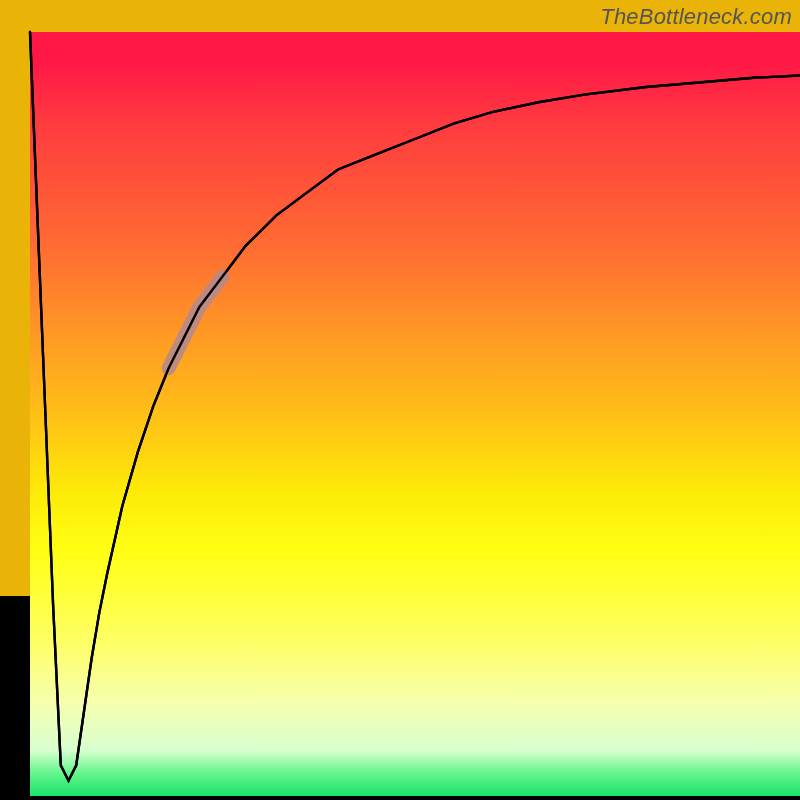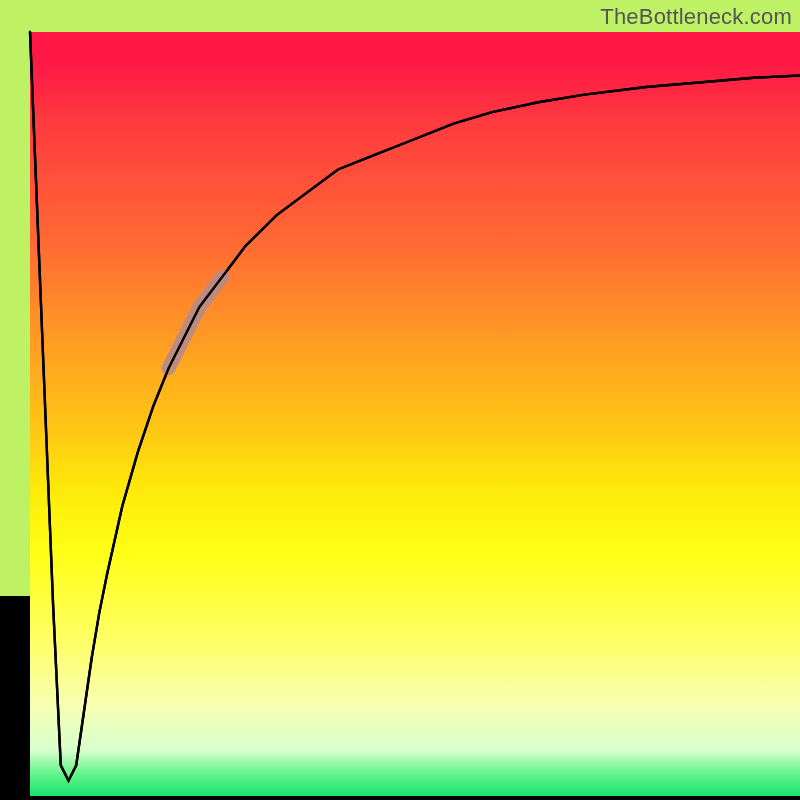--- a/index.html
+++ b/index.html
@@ -8,21 +8,22 @@
     width: 800px;
     height: 800px;
     background: #000;
     font-family: Arial, Helvetica, sans-serif;
     overflow: hidden;
   }
   .frame {
     position: relative;
     width: 800px;
     height: 596px;
-    background: #bef264;
+    background: #eab308;
+    font-style: italic;
   }
   .watermark {
     position: absolute;
     top: 4px;
     right: 8px;
     color: #555;
     font-size: 22px;
     font-weight: 400;
     letter-spacing: 0.2px;
     user-select: none;

